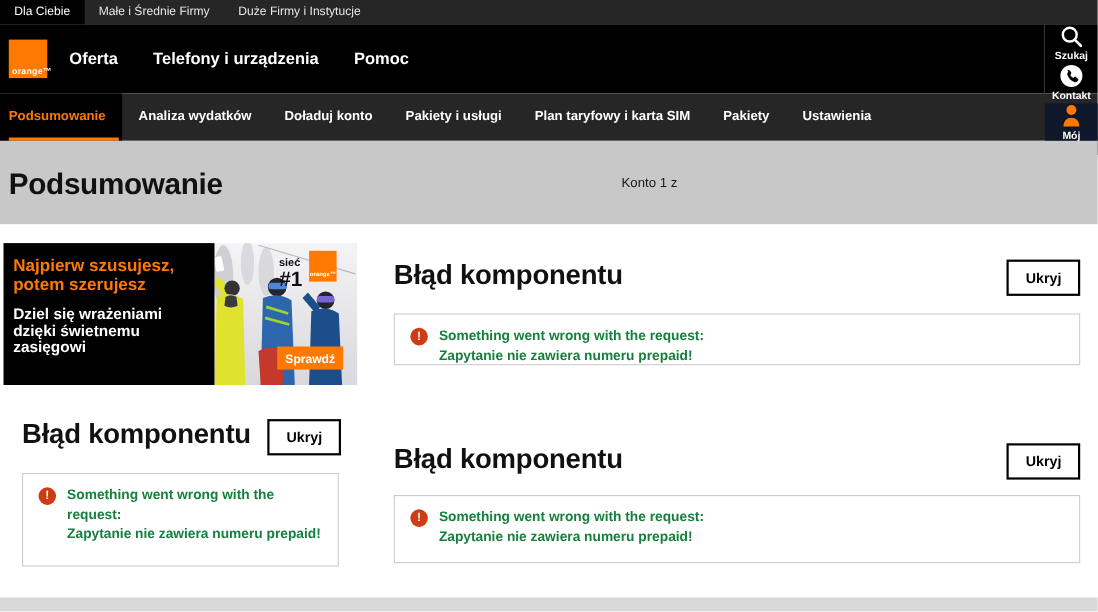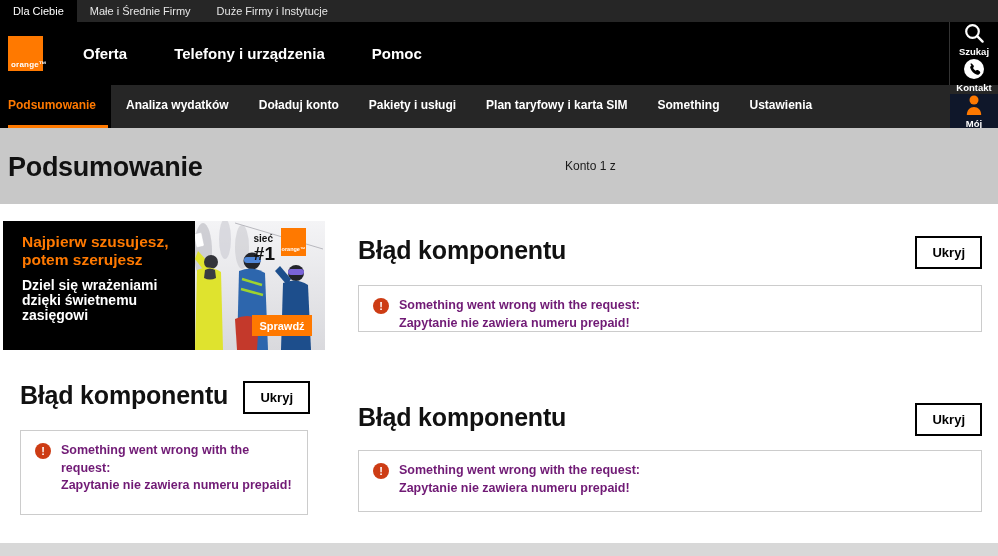--- a/index.html
+++ b/index.html
@@ -29,21 +29,21 @@
     display: flex; align-items: center;
   }
   .logo {
     width: 35px; height: 35px; background: #ff7900;
     margin-left: 8px; position: relative; flex: 0 0 auto; cursor: pointer;
   }
   .logo span {
     position: absolute; left: 3px; bottom: 2px;
     color: #fff; font-size: 8px; font-weight: bold; letter-spacing: .2px;
   }
-  .nav-links { display: flex; gap: 47px; margin-left: 40px; }
+  .nav-links { display: flex; gap: 32px; margin-left: 20px; }
   .nav-link {
     color: #fff; font-size: 15px; font-weight: bold; cursor: pointer; white-space: nowrap;
   }
   .nav-actions {
     margin-left: auto; height: 63px; display: flex; align-items: stretch;
     border-left: 1px solid #333;
     flex-direction: column;
   }
   .nav-action {
     width: 48px; display: flex; flex-direction: column;
@@ -86,21 +86,21 @@
   
   .content { position: relative; height: 339px; background: #fff; }
 
   
   .banner {
     position: absolute; left: 3px; top: 17px; width: 322px; height: 129px;
     display: flex; cursor: pointer; overflow: hidden;
   }
   .banner-left {
     width: 192px; height: 160px; background: #000; position: relative;
-    padding: 12px 0 0 19px; flex: 0 0 auto;
+    padding: 12px 0 0 9px; flex: 0 0 auto;
   }
   .banner-headline {
     color: #ff7900; font-size: 15.5px; font-weight: bold; line-height: 1.15;
   }
   .banner-sub {
     color: #fff; font-size: 14px; font-weight: bold; line-height: 1.1; margin-top: 9px;
   }
   .banner-disclaimer {
     position: absolute; left: 11px; bottom: 7px;
     color: #cfcfcf; font-size: 5px; white-space: nowrap; letter-spacing: .2px;
@@ -119,21 +119,21 @@
   .error-box {
     position: absolute; background: #fff; border: 1px solid #ccc;
     display: flex; gap: 10px; padding: 11px 14px; overflow: hidden;
   }
   .error-icon {
     width: 16px; height: 16px; border-radius: 50%; background: #cd3c14;
     color: #fff; font-size: 11px; font-weight: bold; text-align: center;
     line-height: 16px; flex: 0 0 auto; margin-top: 1px;
   }
   .error-text {
-    font-size: 12.5px; font-weight: bold; color: #701a75; line-height: 1.4;
+    font-size: 12.5px; font-weight: bold; color: #15803d; line-height: 1.4;
   }
 
   
   .footer-strip { height: 13px; background: #d8d8d8; }
 </style>
 </head>
 <body>
 
 <div class="utility-bar">
   <div class="utility-tab active">Dla Ciebie</div>
@@ -190,21 +190,21 @@
     </div>
   </div>
 </div>
 
 <div class="account-nav">
   <div class="acct-tab first active">Podsumowanie</div>
   <div class="acct-tab">Analiza wydatków</div>
   <div class="acct-tab">Doładuj konto</div>
   <div class="acct-tab">Pakiety i usługi</div>
   <div class="acct-tab">Plan taryfowy i karta SIM</div>
-  <div class="acct-tab">Something</div>
+  <div class="acct-tab">Pakiety</div>
   <div class="acct-tab">Ustawienia</div>
 </div>
 
 <div class="page-header">
   <div class="page-title">Podsumowanie</div>
   <div class="account-label">Konto 1 z</div>
 </div>
 
 <div class="content">
 

